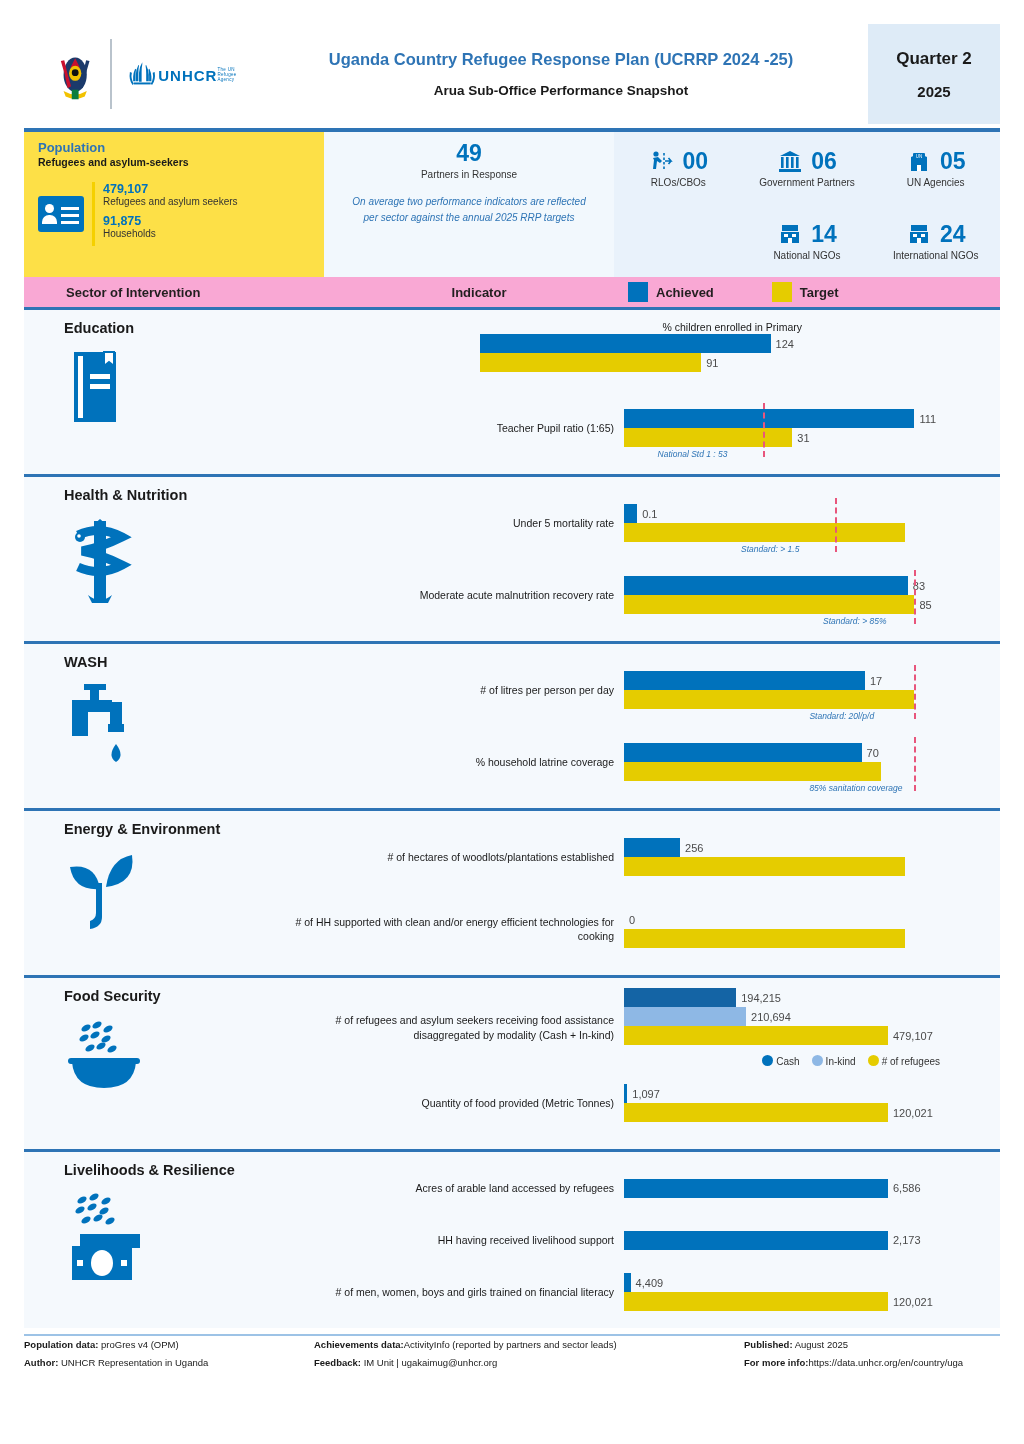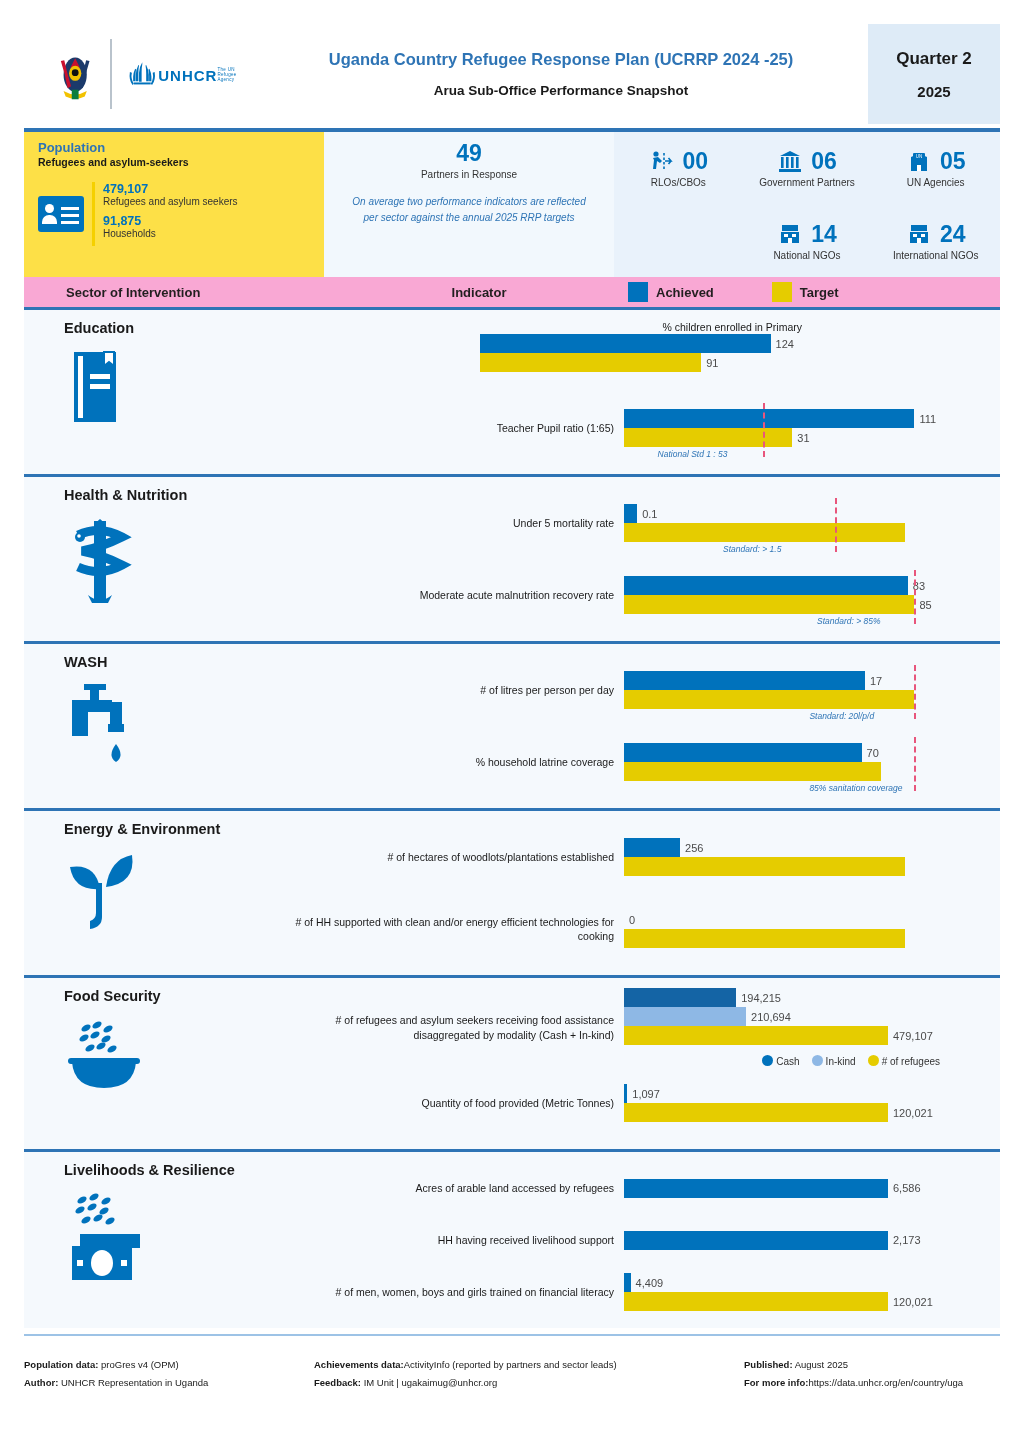--- a/index.html
+++ b/index.html
@@ -84,21 +84,21 @@
   .std-line { position:absolute; top:0; bottom:0; width:0;
               border-left:2px dashed #E8567C; }
   .std-note { position:absolute; font-size:8.5px; font-style:italic; color:#2E74B5;
               white-space:nowrap; }
   .legend-mini { display:flex; gap:12px; align-items:center; font-size:10px; color:#333; }
   .dot { width:11px; height:11px; border-radius:50%; display:inline-block; margin-right:3px; vertical-align:-1px;}
   .dot.d1{background:#0072BC;} .dot.d2{background:#8EB8E5;} .dot.d3{background:#E5CC00;}
 
   
   .foot-rule { height:2px; background:#9DC3E6; margin-top:6px; }
-  .footer { display:flex; padding-top:20px; font-size:9.5px; color:#1a1a1a;justify-content:center; }
+  .footer { display:flex; padding-top:0; font-size:9.5px; color:#1a1a1a;justify-content:center; }
   .fcol { line-height:1.9; }
   .fcol b { font-weight:bold; }
   .fc1 { width:290px; } .fc2 { width:430px; } .fc3 { flex:1; }
 </style>
 </head>
 <body>
 
 <div class="page">
 
   <div class="header">
@@ -323,36 +323,36 @@
               <div class="bars">
                 <div class="barline">
                   <div class="bar blue" style="width: 13.2px;"></div>
                   <span class="bval">0.1</span>
                 </div>
                 <div class="barline">
                   <div class="bar yellow" style="width: 280.5px; position: relative;"></div>
                   <span class="bval" style="color: rgb(255, 255, 255); margin-left: -48px; width: 43px; text-align: right;">2.0</span>
                 </div>
                 <div class="std-line" style="left: 211.2px; top: -6px; height: 54px;"></div>
-                <div class="std-note" style="left: 99px; top: 40px;">Standard: &gt; 1.5</div>
+                <div class="std-note" style="left: 117px; top: 40px;">Standard: &gt; 1.5</div>
               </div>
             </div>
             <div class="ind-row" style="min-height: 72px;">
               <div class="ind-label">Moderate acute malnutrition recovery rate</div>
               <div class="bars">
                 <div class="barline">
                   <div class="bar blue" style="width: 283.8px;"></div>
                   <span class="bval">83</span>
                 </div>
                 <div class="barline">
                   <div class="bar yellow" style="width: 290.4px; position: relative;"></div>
                   <span class="bval">85</span>
                 </div>
                 <div class="std-line" style="left: 290.4px; top: -6px; height: 54px;"></div>
-                <div class="std-note" style="left: 193px; top: 40px;">Standard: &gt; 85%</div>
+                <div class="std-note" style="left: 199px; top: 40px;">Standard: &gt; 85%</div>
               </div>
             </div>
           </div>
         </div>
       </div>
       <div class="section">
         <div class="sec-inner">
           <div class="sec-left">
             <div class="sec-title">WASH</div>
             <div class="sec-icon"><svg width="82" height="92" viewBox="0 0 82 92">

